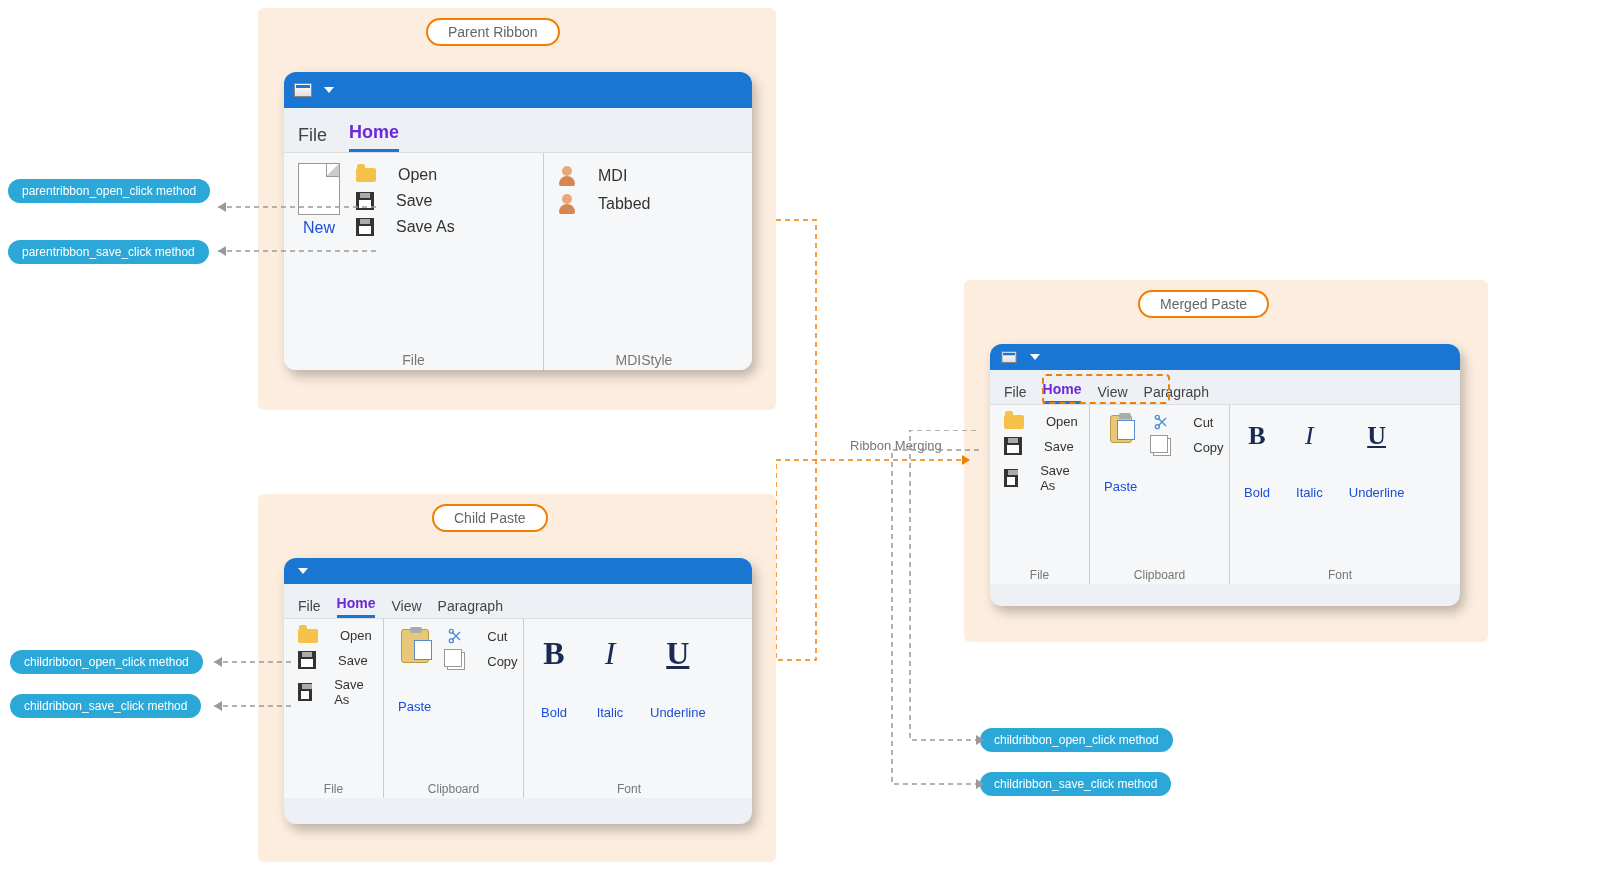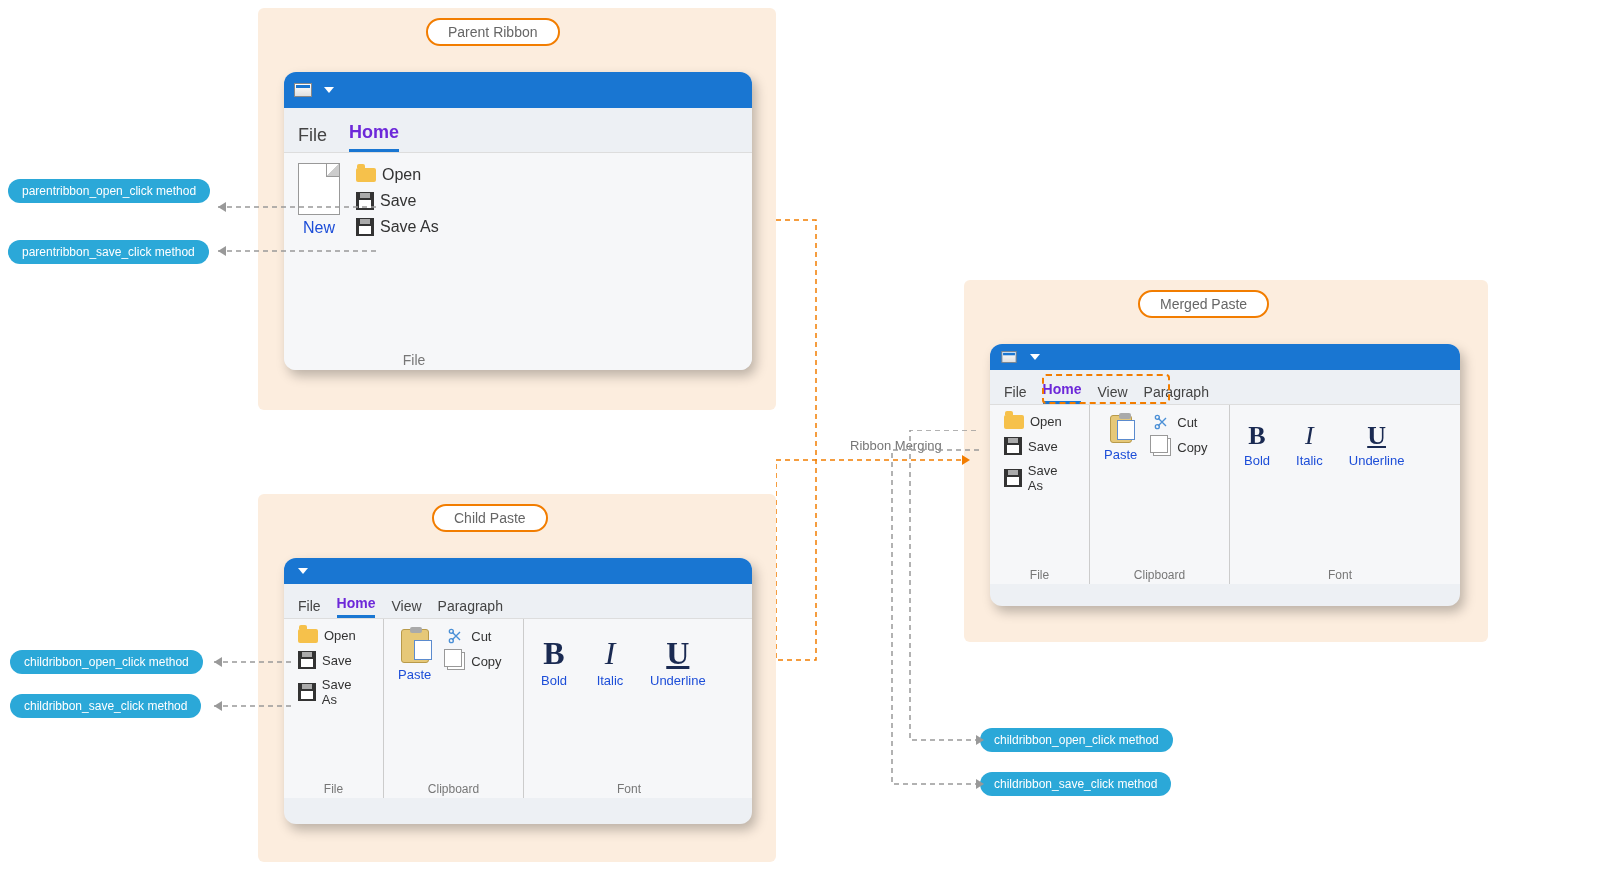--- a/index.html
+++ b/index.html
@@ -31,24 +31,24 @@
 
 .ribbon-body { display: flex; background: #F6F7F9; border-top: 1px solid #ddd; }
 .group { border-right: 1px solid #ccc; padding: 6px 10px 2px 10px; display: flex; flex-direction: column; }
 .group:last-child { border-right: none; }
 .group-content { display: flex; gap: 8px; flex: 1; align-items: flex-start; }
 .group-label { text-align: center; color: #777; font-size: 14px; padding-top: 4px; }
 .group-label-small { font-size: 12px; }
 
 .big-button { display: flex; flex-direction: column; align-items: center; gap: 4px; padding: 4px; cursor: pointer; }
 .big-button .lbl { font-size: 16px; color: #1d4ed8; }
-.big-button-small .lbl { font-size: 13px; }
+.big-button-small .lbl { font-size: 13px; margin-top: 32px; }
 
 .stack { display: flex; flex-direction: column; gap: 2px; }
-.small-button { display: flex; align-items: center; gap: 6px; padding: 3px 4px; cursor: pointer; }
+.small-button { display: flex; align-items: center; gap: 22px; padding: 3px 4px; cursor: pointer; }
 .small-button .lbl { font-size: 16px; color: #333; }
 .small-button-sm .lbl { font-size: 13px; }
 
 
 .icon { display: inline-flex; align-items: center; justify-content: center; }
 .icon-new { width: 42px; height: 52px; background: #fff; border: 1px solid #999; position: relative; }
 .icon-new::after { content:''; position:absolute; top:0; right:0; width:12px; height:12px; background:linear-gradient(135deg,#fff 50%,#ccc 50%); border-left:1px solid #999; border-bottom:1px solid #999; }
 .icon-folder { width: 20px; height: 14px; background: #F6C14B; border-radius: 2px; position: relative; }
 .icon-folder::before { content:''; position:absolute; top:-4px; left:1px; width:8px; height:4px; background:#F6C14B; border-radius:2px 2px 0 0; }
 .icon-floppy { width: 18px; height: 18px; background: #333; position: relative; }
@@ -113,20 +113,35 @@
               <span class="lbl">Save</span>
             </div>
             <div class="small-button">
               <span class="icon icon-floppy"></span>
               <span class="lbl">Save As</span>
             </div>
           </div>
         </div>
         <div class="group-label">File</div>
       </div>
+      <div class="group" style="width:200px;">
+        <div class="group-content">
+          <div class="stack" style="padding-top:4px;">
+            <div class="small-button">
+              <span class="icon icon-person"></span>
+              <span class="lbl">MDI</span>
+            </div>
+            <div class="small-button">
+              <span class="icon icon-person"></span>
+              <span class="lbl">Tabbed</span>
+            </div>
+          </div>
+        </div>
+        <div class="group-label">MDIStyle</div>
+      </div>
     </div>
   </div>
 
   <div class="method-badge" style="left:8px; top:179px;">parentribbon_open_click method</div>
   <div class="method-badge" style="left:8px; top:240px;">parentribbon_save_click method</div>
 
   <svg class="conn" style="left:218px; top:195px; width:160px; height:70px;">
     <path d="M0 12 L158 12" stroke="#999" stroke-width="1.5" stroke-dasharray="5,4" fill="none"></path>
     <path d="M0 56 L158 56" stroke="#999" stroke-width="1.5" stroke-dasharray="5,4" fill="none"></path>
   </svg>

